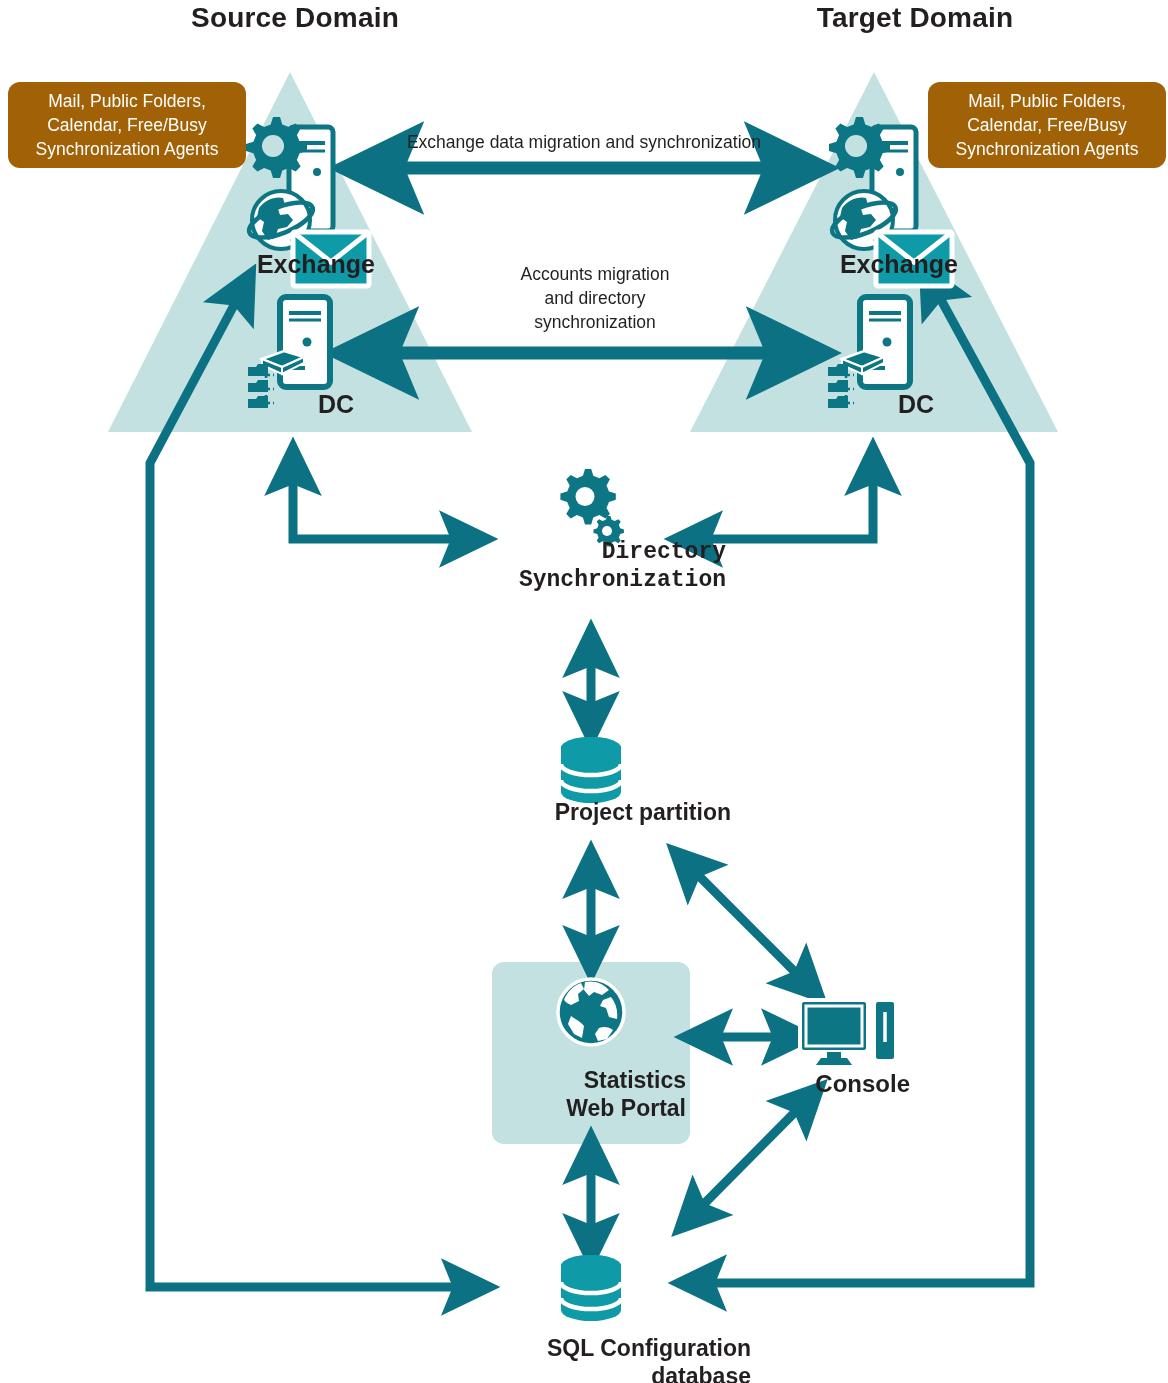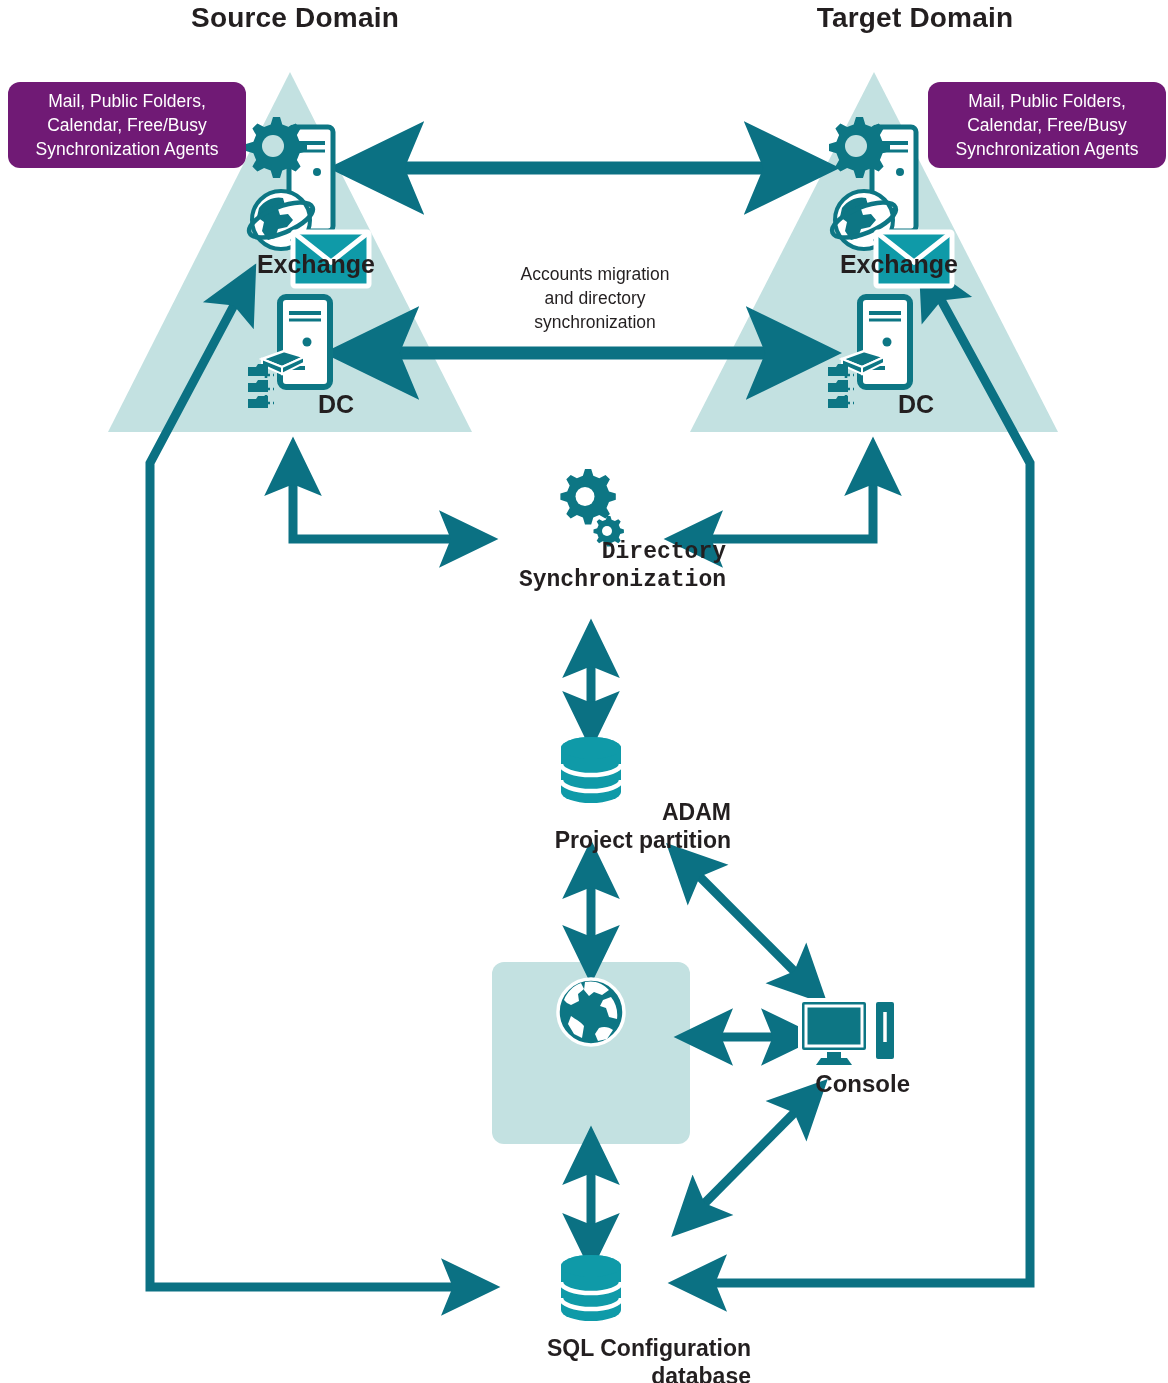--- a/index.html
+++ b/index.html
@@ -8,21 +8,21 @@
     width:1168px;height:1383px;position:relative;overflow:hidden;
     -webkit-font-smoothing:antialiased;
   }
   #stage{position:absolute;left:0;top:0;width:1168px;height:1163px;}
   svg.layer{position:absolute;left:0;top:0;width:1168px;height:1383px;overflow:visible;}
   .txt{position:absolute;color:#231f20;}
   .domain-title{
     font-size:28px;font-weight:bold;text-align:center;letter-spacing:.2px;
   }
   .callout{
-    position:absolute;background:#701a75;border-radius:12px;color:#ffffff;
+    position:absolute;background:#a16207;border-radius:12px;color:#ffffff;
     font-size:17.5px;line-height:24px;text-align:center;
     display:flex;align-items:center;justify-content:center;
     padding:10px 8px;box-sizing:border-box;
   }
   .node-label{
     position:absolute;text-align:right;font-weight:bold;color:#231f20;
   }
   .edge-label{
     position:absolute;text-align:center;color:#231f20;font-size:17.5px;line-height:24px;
   }
@@ -225,20 +225,21 @@
   </svg>
 
   <div class="txt domain-title" style="left:140px;top:2px;width:310px;">Source Domain</div>
 
   <div class="txt domain-title" style="left:760px;top:2px;width:310px;">Target Domain</div>
 
   <div class="callout" style="left:8px;top:82px;width:238px;height:86px;">Mail, Public Folders, Calendar, Free/Busy Synchronization Agents</div>
 
   <div class="callout" style="left:928px;top:82px;width:238px;height:86px;">Mail, Public Folders, Calendar, Free/Busy Synchronization Agents</div>
 
+  <div class="edge-label" style="left:364px;top:130px;width:440px;">Exchange data migration and synchronization</div>
 
   <div class="edge-label" style="left:455px;top:262px;width:280px;">
     <div>Accounts migration</div>
     <div>and directory</div>
     <div>synchronization</div>
   </div>
 
   <div class="node-label" style="left:215px;top:250px;width:160px;font-size:25px;">Exchange</div>
 
   <div class="node-label" style="left:798px;top:250px;width:160px;font-size:25px;">Exchange</div>
@@ -246,24 +247,27 @@
   <div class="node-label" style="left:254px;top:390px;width:100px;font-size:25px;">DC</div>
 
   <div class="node-label" style="left:834px;top:390px;width:100px;font-size:25px;">DC</div>
 
   <div class="node-label" style="left:456px;top:538px;width:270px;font-size:23px;line-height:28px;font-family:Liberation Mono, monospace;">
     <div>Directory</div>
     <div>Synchronization</div>
   </div>
 
   <div class="node-label" style="left:451px;top:798px;width:280px;font-size:23px;line-height:28px;">
-    <div>ADAM</div>
     <div>Project partition</div>
   </div>
 
+  <div class="node-label" style="left:496px;top:1066px;width:190px;font-size:23px;line-height:28px;">
+    <div>Statistics</div>
+    <div>Web Portal</div>
+  </div>
 
   <div class="node-label" style="left:740px;top:1070px;width:170px;font-size:24px;">Console</div>
 
   <div class="node-label" style="left:431px;top:1318px;width:320px;font-size:23px;line-height:28px;margin-top:16px;">
     <div>SQL Configuration</div>
     <div>database</div>
   </div>
 
 </div>
 

